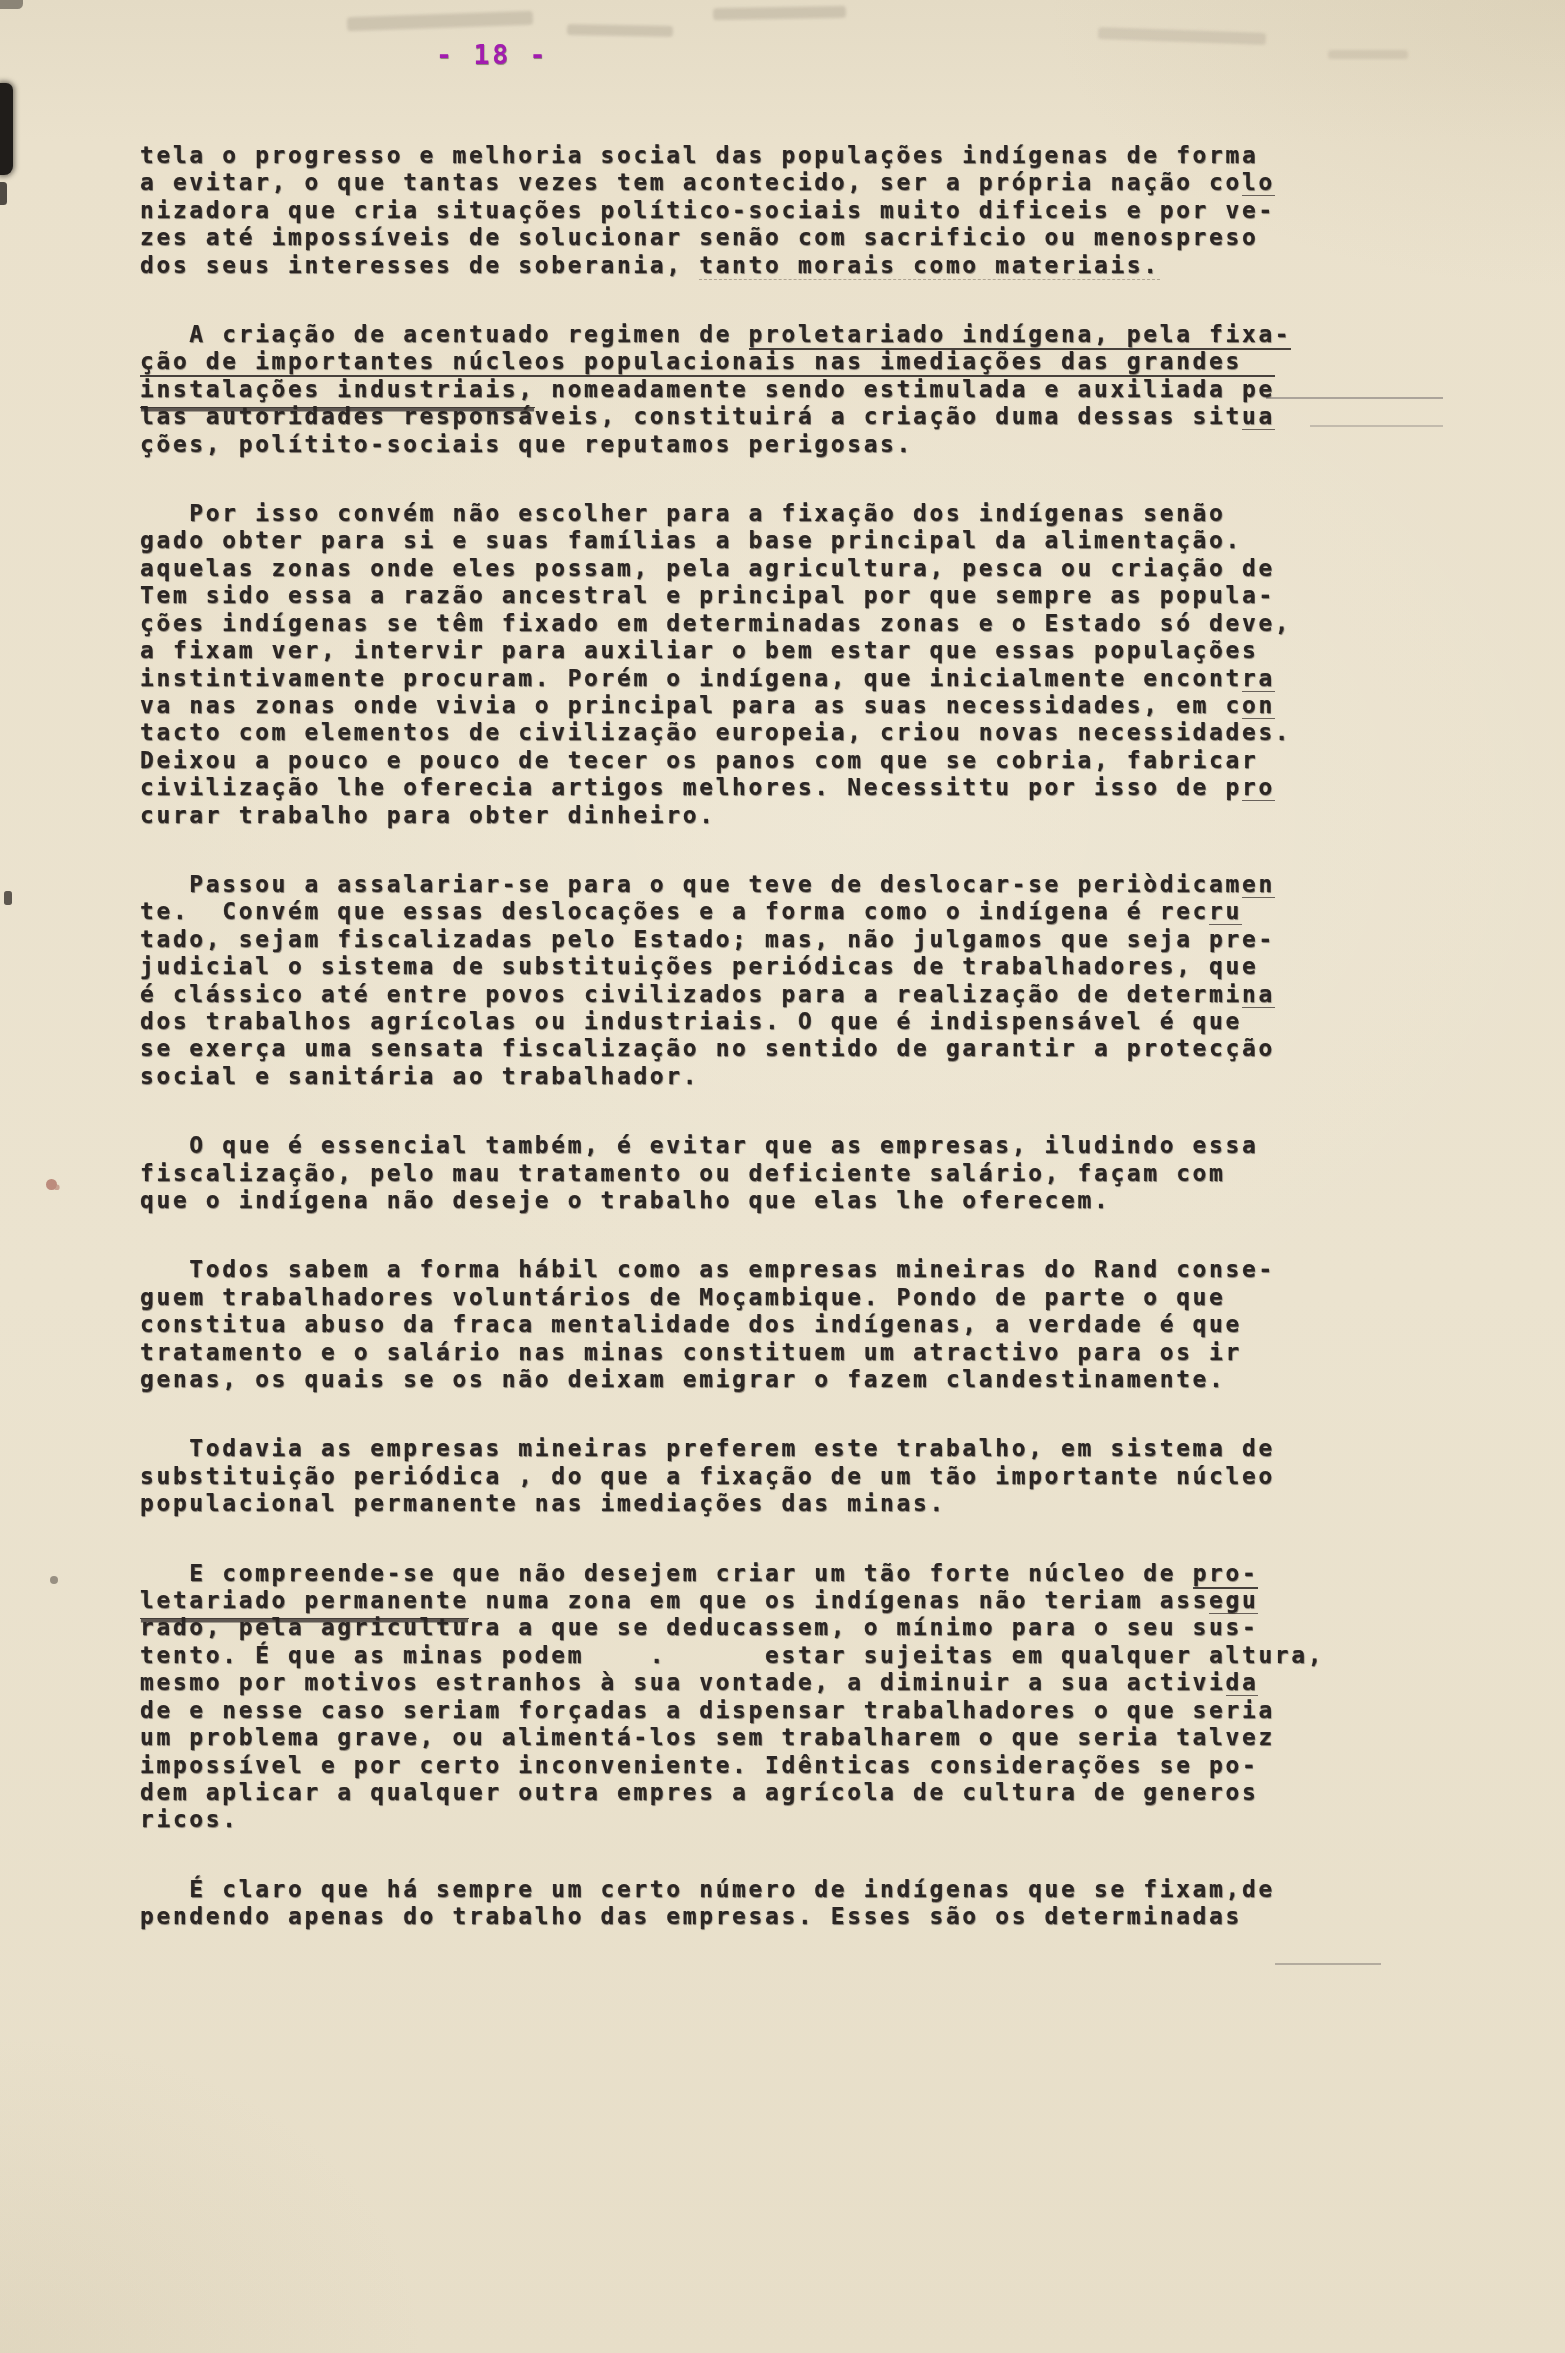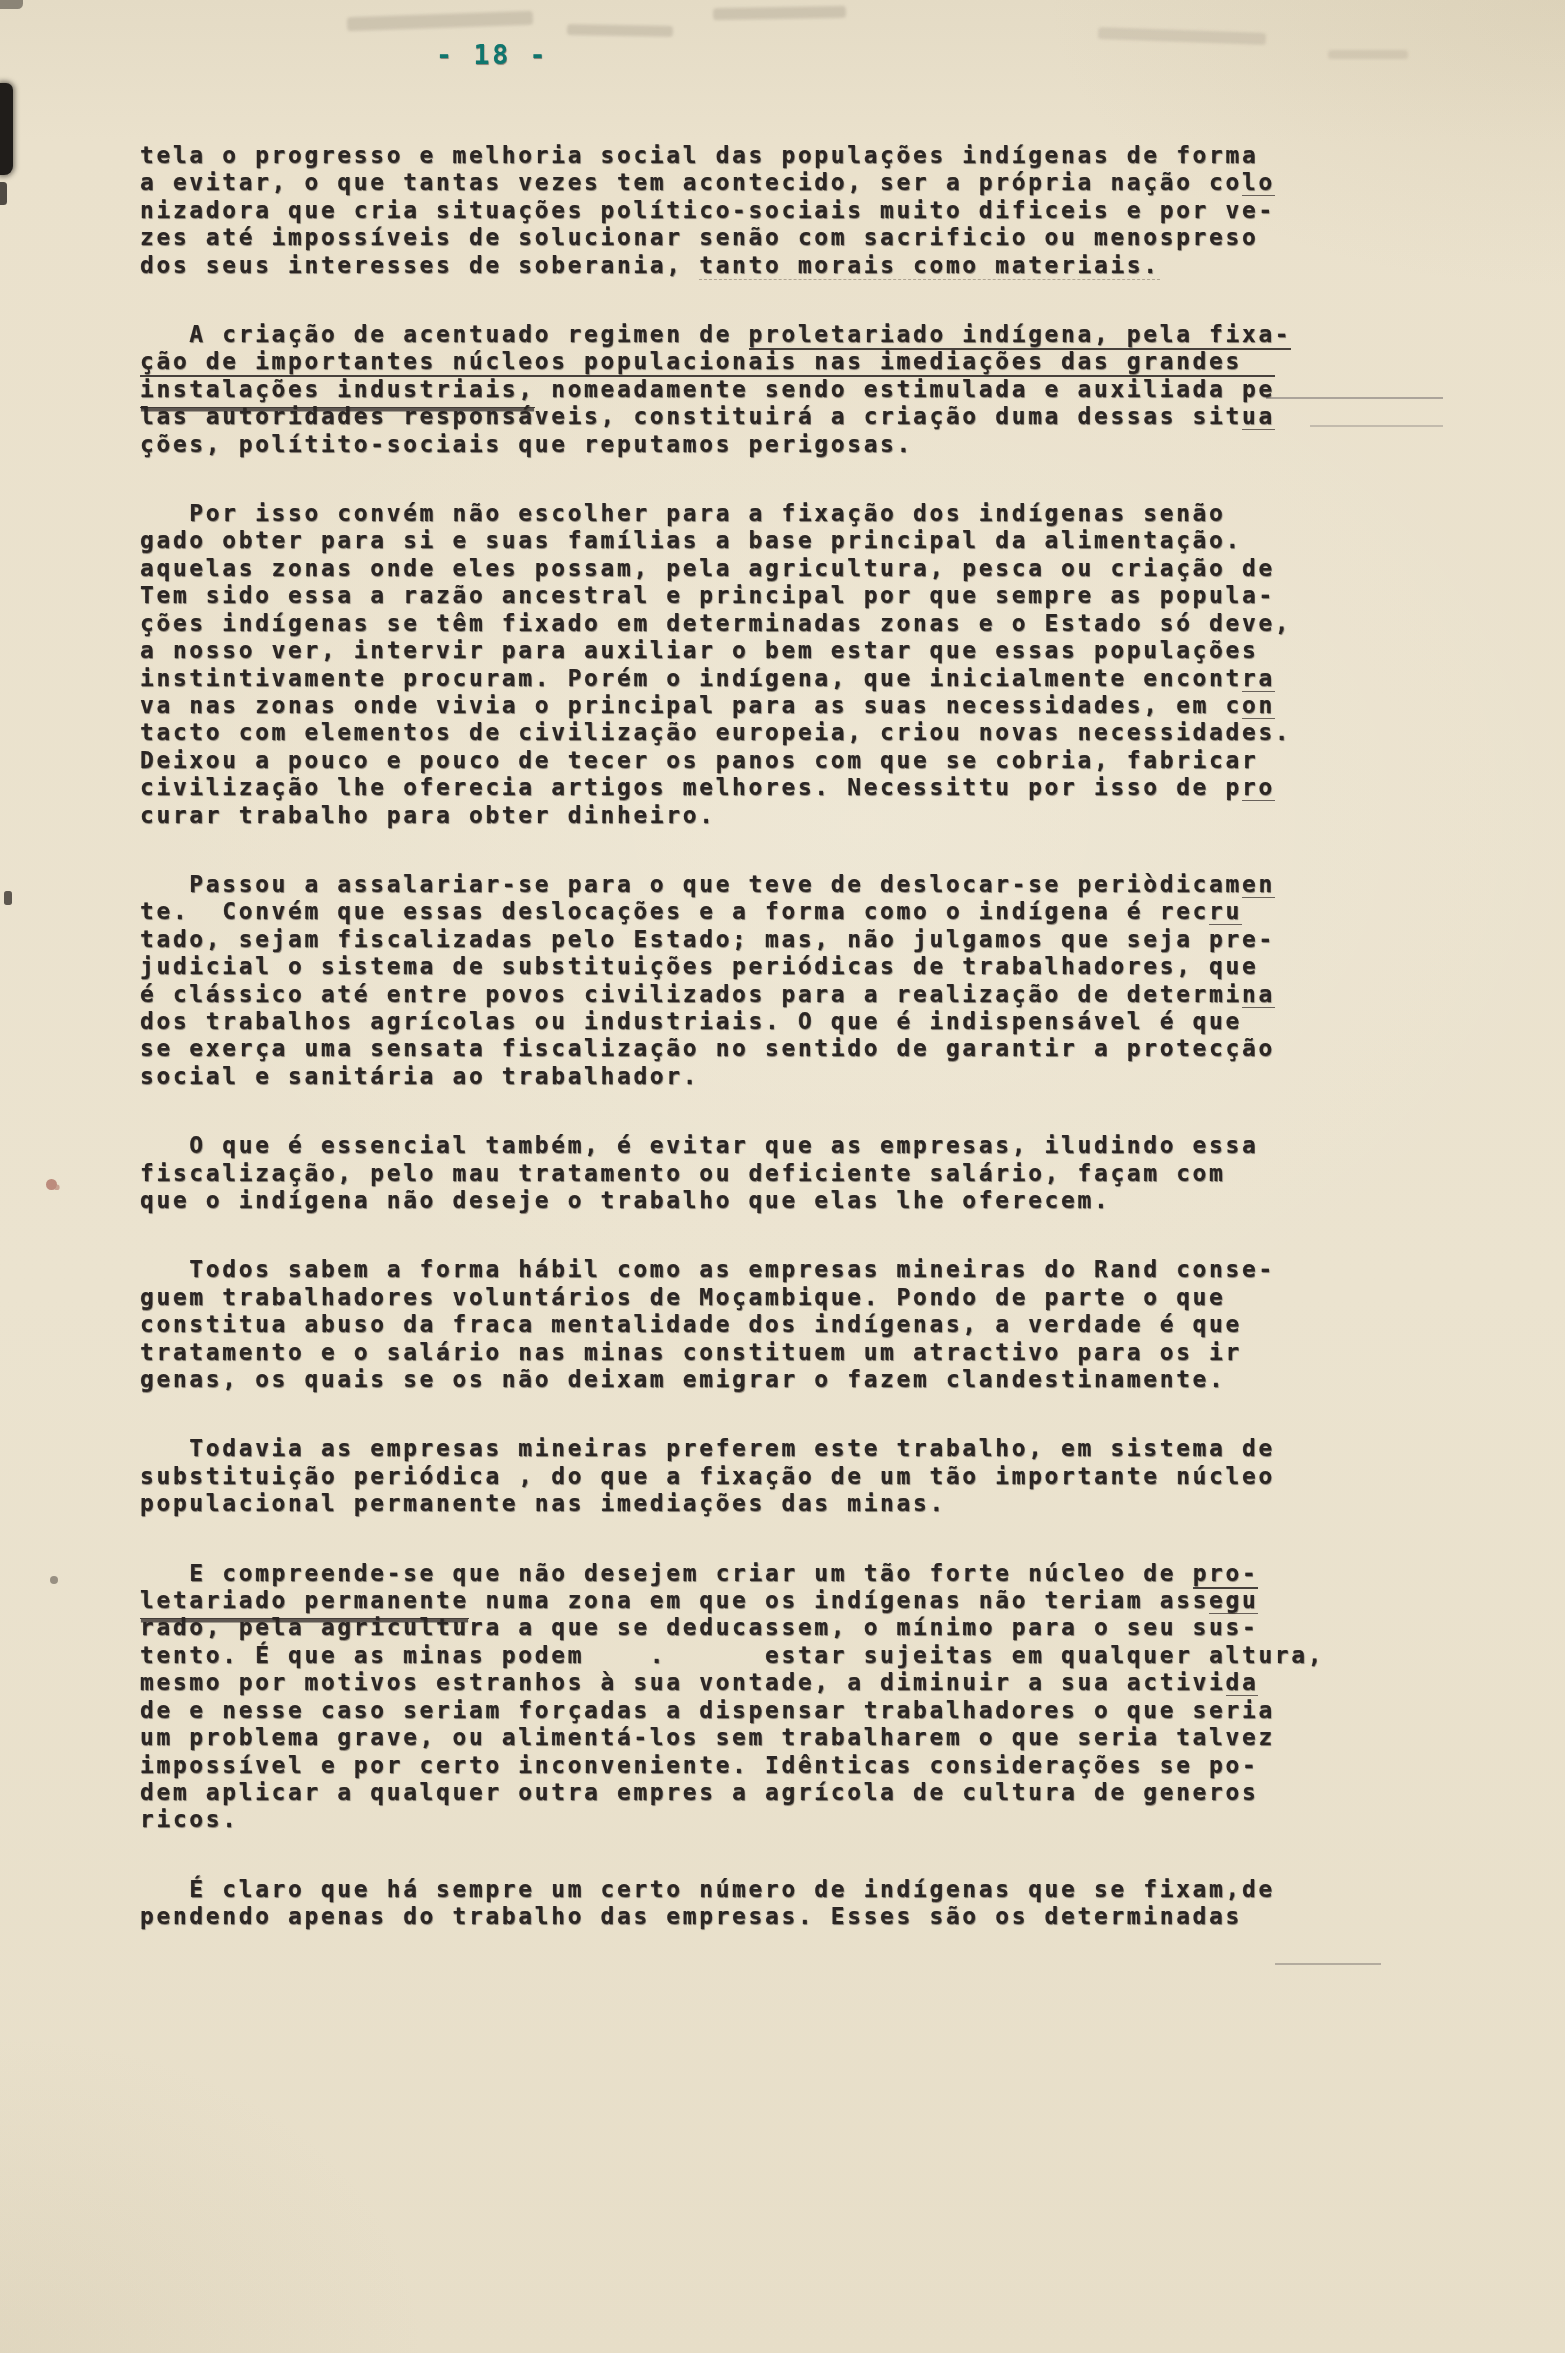--- a/index.html
+++ b/index.html
@@ -9,21 +9,21 @@
     background-image:
       radial-gradient(ellipse 1062px 797px at 55% 35%, rgba(255,253,245,0.18), rgba(0,0,0,0) 70%),
       radial-gradient(ellipse 797px 443px at 100% 0%, rgba(190,175,140,0.20), rgba(0,0,0,0) 65%),
       radial-gradient(ellipse 708px 531px at 0% 100%, rgba(185,172,140,0.15), rgba(0,0,0,0) 60%),
       linear-gradient(180deg,#e4dbc5 0%,#eae1cc 6%,#ebe3cf 55%,#e7dec8 100%);
     font-family:"DejaVu Sans Mono", monospace;
     color:#2b2624;
   }
   .page-number{
     position:absolute;left:436px;top:39px;
-    font-size:26.6px;font-weight:bold;letter-spacing:2.7px;color:#0f766e;
+    font-size:26.6px;font-weight:bold;letter-spacing:2.7px;color:#a21caf;
     text-shadow:0.5px 0.5px 0.7px rgba(50,42,38,0.5);
   }
   .doc-body{
     position:absolute;left:140px;top:142px;width:1310px;
   }
   .para{margin:0 0 42px 0;}
   .line{
     white-space:pre;
     font-size:23px;line-height:27.4px;font-weight:bold;
     letter-spacing:2.6px;
@@ -85,21 +85,21 @@
       <div class="line"><span class="u-ink2">instalações industriais,</span><span> nomeadamente sendo estimulada e auxiliada pe</span></div>
       <div class="line"><span>las autoridades responsáveis, constituirá a criação duma dessas sit</span><span class="u-cont">ua</span></div>
       <div class="line"><span>ções, polítito-sociais que reputamos perigosas.</span></div>
     </div>
     <div class="para">
       <div class="line"><span>   Por isso convém não escolher para a fixação dos indígenas senão</span></div>
       <div class="line"><span>gado obter para si e suas famílias a base principal da alimentação.</span></div>
       <div class="line"><span>aquelas zonas onde eles possam, pela agricultura, pesca ou criação de</span></div>
       <div class="line"><span>Tem sido essa a razão ancestral e principal por que sempre as popula-</span></div>
       <div class="line"><span>ções indígenas se têm fixado em determinadas zonas e o Estado só deve,</span></div>
-      <div class="line"><span>a nosso ver, intervir para auxiliar o bem estar que essas populações</span></div>
+      <div class="line"><span>a fixam ver, intervir para auxiliar o bem estar que essas populações</span></div>
       <div class="line"><span>instintivamente procuram. Porém o indígena, que inicialmente encont</span><span class="u-cont">ra</span></div>
       <div class="line"><span>va nas zonas onde vivia o principal para as suas necessidades, em c</span><span class="u-cont">on</span></div>
       <div class="line"><span>tacto com elementos de civilização europeia, criou novas necessidades.</span></div>
       <div class="line"><span>Deixou a pouco e pouco de tecer os panos com que se cobria, fabricar</span></div>
       <div class="line"><span>civilização lhe oferecia artigos melhores. Necessittu por isso de p</span><span class="u-cont">ro</span></div>
       <div class="line"><span>curar trabalho para obter dinheiro.</span></div>
     </div>
     <div class="para">
       <div class="line"><span>   Passou a assalariar-se para o que teve de deslocar-se periòdicam</span><span class="u-cont">en</span></div>
       <div class="line"><span>te.  Convém que essas deslocações e a forma como o indígena é rec</span><span class="u-cont">ru</span></div>

